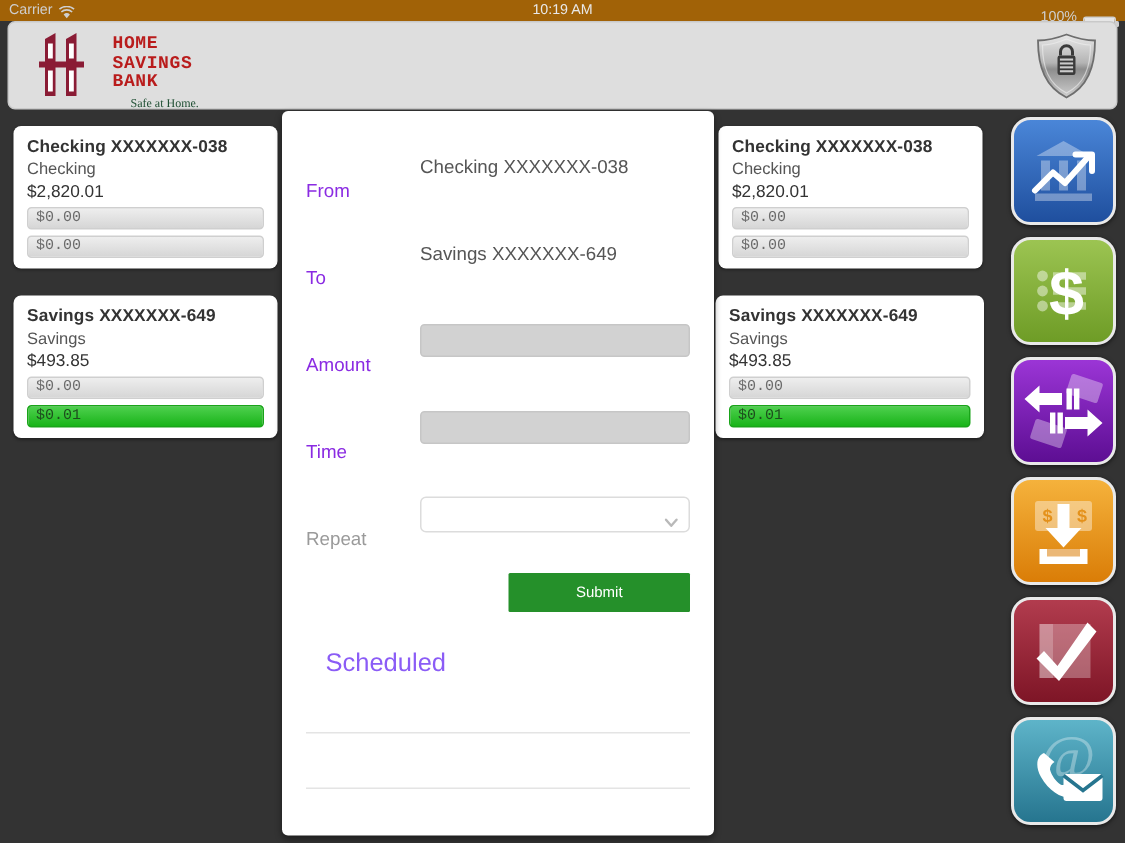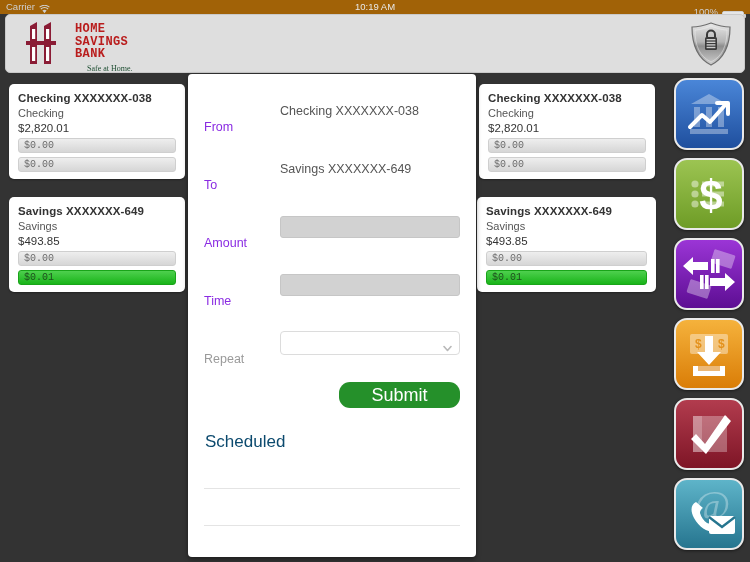--- a/index.html
+++ b/index.html
@@ -92,25 +92,25 @@
     border: 1px solid #bdbdbd; position: relative;
     font-size: 12.5px; color: #333; text-align: center; line-height: 22px;
   }
   .t-select.dim { border-color: #dcdcdc; }
   .chev {
     position: absolute; right: 7px; top: 50%; width: 9px; height: 9px;
     margin-top: -5px;
   }
   .t-submit-row { display: flex; justify-content: flex-end; margin-top: 16px; }
   .submit-btn {
-    width: 121px; height: 26px; background: #25902a; border: none; border-radius: 11px;
-    color: #fff; font-size: 18px; font-family: "Liberation Sans", sans-serif;
+    width: 121px; height: 26px; background: #25902a; border: none; border-radius: 1px;
+    color: #fff; font-size: 10px; font-family: "Liberation Sans", sans-serif;
     cursor: pointer;
   }
-  .sched-title { color: #0c4a6e; font-size: 17px; margin-top: 24px; margin-left: 1px; }
+  .sched-title { color: #8b5cf6; font-size: 17px; margin-top: 24px; margin-left: 13px; }
   .sched-list { margin-top: 28px; }
   .sched-line { height: 1px; background: #e4e4e4; margin-top: 36px; }
 
   
   .rail { position: absolute; right: 4px; top: 78px; width: 72px; }
   .rail-btn {
     width: 70px; height: 72px; border-radius: 13px;
     margin-bottom: 8px;
     border: 2px solid #e9e9e9;
     box-shadow: 0 1px 3px rgba(0,0,0,.5);

